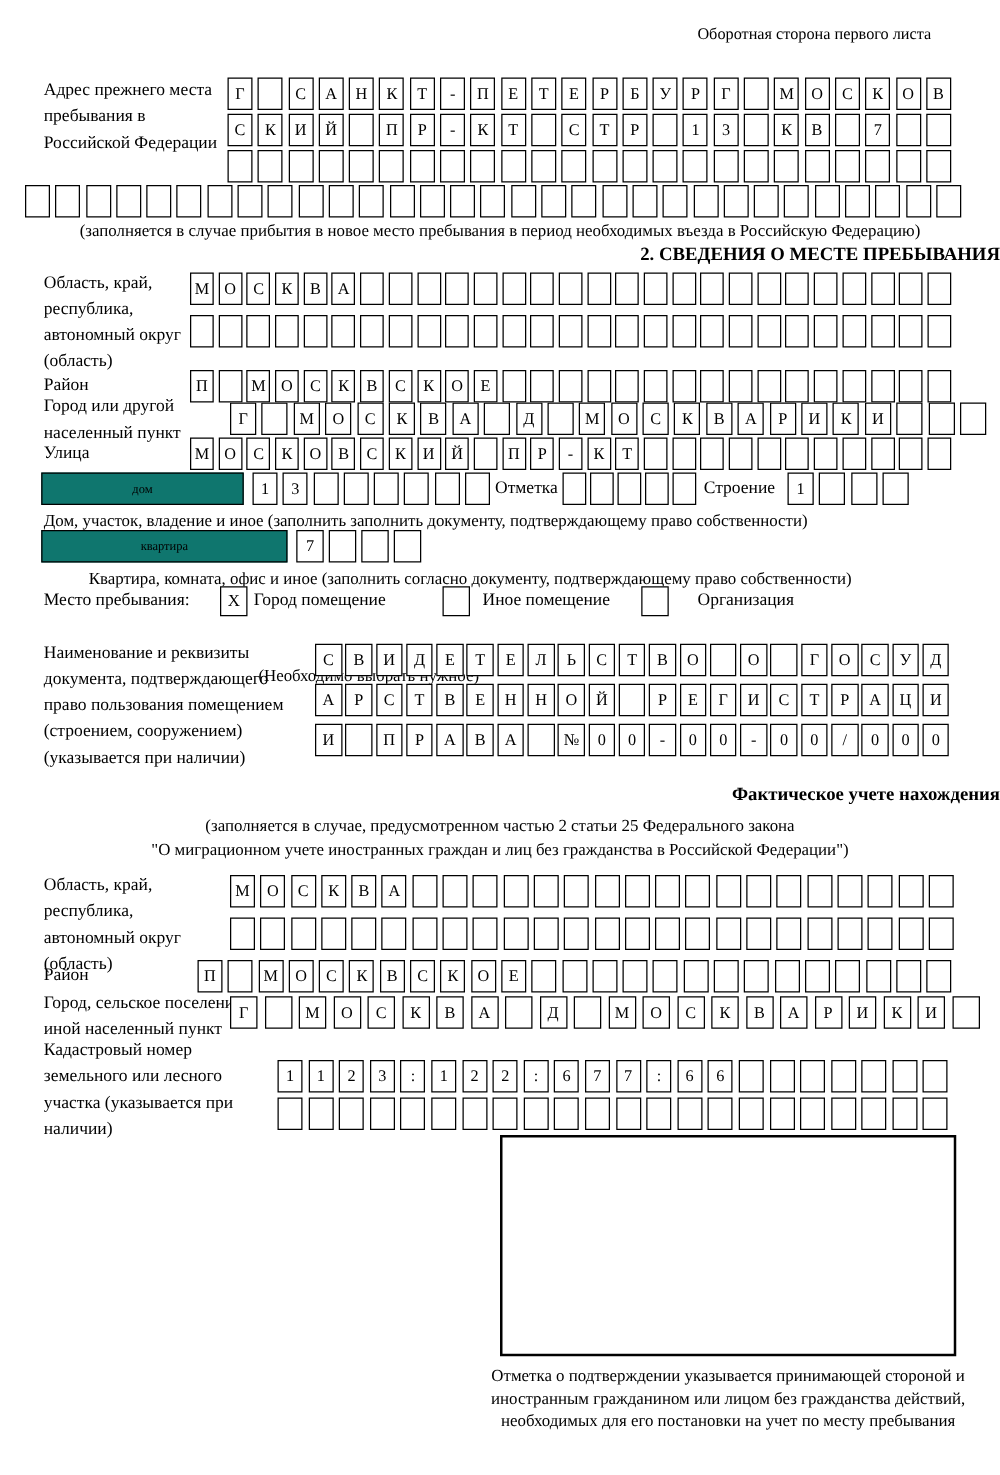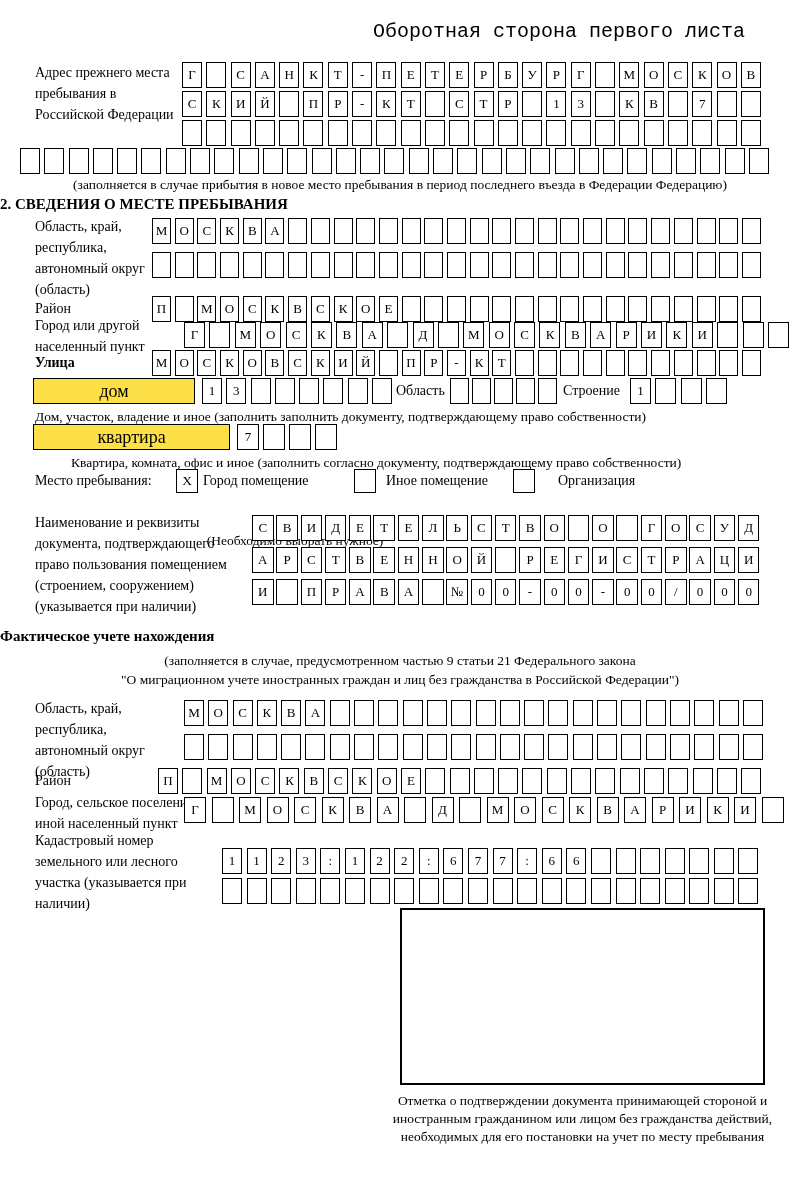--- a/index.html
+++ b/index.html
@@ -3,52 +3,52 @@
 <meta charset="utf-8">
 <style>
   html,body{margin:0;padding:0;background:#fff;}
   .page{
     position:relative;width:800px;height:1180px;background:#ffffff;
     font-family:"Liberation Serif","DejaVu Serif",serif;color:#000;
     overflow:hidden;
   }
   .flabel{position:absolute;font-size:14px;line-height:1.5;}
   .note{position:absolute;font-size:13.5px;line-height:1.35;}
-  .title{position:absolute;left:0;width:100%;text-align:left;font-weight:bold;font-size:15px;}
+  .title{position:absolute;left:0;width:100%;text-align:right;font-weight:bold;font-size:15px;}
   .cellrow{position:absolute;display:flex;}
   .cell{
     box-sizing:border-box;flex:none;border:1.6px solid #000;height:26px;
     display:flex;align-items:center;justify-content:center;
     font-size:13px;background:#fff;
   }
   .p24  .cell{width:20px;margin-right:4.3px;}
   .p22  .cell{width:19px;margin-right:3.7px;}
   .p22k .cell{width:19px;margin-right:3px;}
   .p25  .cell{width:21px;margin-right:4.4px;}
   .p26  .cell{width:22px;margin-right:4px;}
   .p27  .cell{width:22px;margin-right:5.5px;}
   .pdoc .cell{width:21.5px;margin-right:2.8px;}
   .p24k .cell{width:20px;margin-right:4.6px;}
   .labelbox{
     position:absolute;box-sizing:border-box;border:1.6px solid #000;height:26px;
-    display:flex;align-items:center;justify-content:center;font-size:18px;background:#fde047;
+    display:flex;align-items:center;justify-content:center;font-size:10px;background:#0f766e;
   }
   .cbox{
     position:absolute;box-sizing:border-box;border:1.6px solid #000;width:22px;height:24px;
     display:flex;align-items:center;justify-content:center;font-size:13.5px;background:#fff;
   }
   .bigbox{position:absolute;box-sizing:border-box;border:2px solid #000;background:#fff;}
   .ctext{text-align:center;}
 </style>
 </head>
 <body>
 
 <div class="page">
 
-  <div class="note" style="top:18px;right:55px;font-size:20px;font-family:Liberation Mono, monospace;">Оборотная сторона первого листа</div>
+  <div class="note" style="top:18px;right:55px;font-size:13px;">Оборотная сторона первого листа</div>
 
   <div class="flabel" style="left:35px;top:62px;width:150px;">Адрес прежнего места пребывания в Российской Федерации</div>
   <div class="cellrow p24" style="left:182px;top:62px;">
       <span class="cell">Г</span>
       <span class="cell"></span>
       <span class="cell">С</span>
       <span class="cell">А</span>
       <span class="cell">Н</span>
       <span class="cell">К</span>
       <span class="cell">Т</span>
@@ -148,21 +148,21 @@
       <span class="cell"></span>
       <span class="cell"></span>
       <span class="cell"></span>
       <span class="cell"></span>
       <span class="cell"></span>
       <span class="cell"></span>
       <span class="cell"></span>
       <span class="cell"></span>
       <span class="cell"></span>
     </div>
-  <div class="note ctext" style="left:0;top:176px;width:100%;">(заполняется в случае прибытия в новое место пребывания в период последнего въезда в Федерации Федерацию)</div>
+  <div class="note ctext" style="left:0;top:176px;width:100%;">(заполняется в случае прибытия в новое место пребывания в период необходимых въезда в Российскую Федерацию)</div>
 
   <div class="title" style="top:196px;">2. СВЕДЕНИЯ О МЕСТЕ ПРЕБЫВАНИЯ</div>
 
   <div class="flabel" style="left:35px;top:216px;width:120px;">Область, край, республика, автономный округ (область)</div>
   <div class="cellrow p22" style="left:152px;top:218px;">
       <span class="cell">М</span>
       <span class="cell">О</span>
       <span class="cell">С</span>
       <span class="cell">К</span>
       <span class="cell">В</span>
@@ -271,21 +271,21 @@
       <span class="cell">А</span>
       <span class="cell">Р</span>
       <span class="cell">И</span>
       <span class="cell">К</span>
       <span class="cell">И</span>
       <span class="cell"></span>
       <span class="cell"></span>
       <span class="cell"></span>
     </div>
 
-  <div class="flabel" style="left:35px;top:352px;font-weight:bold;">Улица</div>
+  <div class="flabel" style="left:35px;top:352px;">Улица</div>
   <div class="cellrow p22" style="left:152px;top:350px;">
       <span class="cell">М</span>
       <span class="cell">О</span>
       <span class="cell">С</span>
       <span class="cell">К</span>
       <span class="cell">О</span>
       <span class="cell">В</span>
       <span class="cell">С</span>
       <span class="cell">К</span>
       <span class="cell">И</span>
@@ -313,21 +313,21 @@
   <div class="cellrow p24" style="left:202px;top:378px;">
       <span class="cell">1</span>
       <span class="cell">3</span>
       <span class="cell"></span>
       <span class="cell"></span>
       <span class="cell"></span>
       <span class="cell"></span>
       <span class="cell"></span>
       <span class="cell"></span>
     </div>
-  <div class="flabel" style="left:396px;top:380px;">Область</div>
+  <div class="flabel" style="left:396px;top:380px;">Отметка</div>
   <div class="cellrow p22k" style="left:450px;top:378px;">
       <span class="cell"></span>
       <span class="cell"></span>
       <span class="cell"></span>
       <span class="cell"></span>
       <span class="cell"></span>
     </div>
   <div class="flabel" style="left:563px;top:380px;">Строение</div>
   <div class="cellrow p25" style="left:630px;top:378px;">
       <span class="cell">1</span>
@@ -420,21 +420,21 @@
       <span class="cell">-</span>
       <span class="cell">0</span>
       <span class="cell">0</span>
       <span class="cell">/</span>
       <span class="cell">0</span>
       <span class="cell">0</span>
       <span class="cell">0</span>
     </div>
 
   <div class="title" style="top:628px;">Фактическое учете нахождения</div>
-  <div class="note ctext" style="left:0;top:652px;width:100%;">(заполняется в случае, предусмотренном частью 9 статьи 21 Федерального закона</div>
+  <div class="note ctext" style="left:0;top:652px;width:100%;">(заполняется в случае, предусмотренном частью 2 статьи 25 Федерального закона</div>
   <div class="note ctext" style="left:0;top:671px;width:100%;">"О миграционном учете иностранных граждан и лиц без гражданства в Российской Федерации")</div>
 
   <div class="flabel" style="left:35px;top:698px;width:135px;">Область, край, республика, автономный округ (область)</div>
   <div class="cellrow p24" style="left:184px;top:700px;">
       <span class="cell">М</span>
       <span class="cell">О</span>
       <span class="cell">С</span>
       <span class="cell">К</span>
       <span class="cell">В</span>
       <span class="cell">А</span>
@@ -583,15 +583,15 @@
       <span class="cell"></span>
       <span class="cell"></span>
       <span class="cell"></span>
       <span class="cell"></span>
       <span class="cell"></span>
       <span class="cell"></span>
       <span class="cell"></span>
     </div>
 
   <div class="bigbox" style="left:400px;top:908px;width:365px;height:177px;"></div>
-  <div class="note ctext" style="left:390px;top:1092px;width:385px;">Отметка о подтверждении документа принимающей стороной и иностранным гражданином или лицом без гражданства действий, необходимых для его постановки на учет по месту пребывания</div>
+  <div class="note ctext" style="left:390px;top:1092px;width:385px;">Отметка о подтверждении указывается принимающей стороной и иностранным гражданином или лицом без гражданства действий, необходимых для его постановки на учет по месту пребывания</div>
 
 </div>
 
 </body></html>

